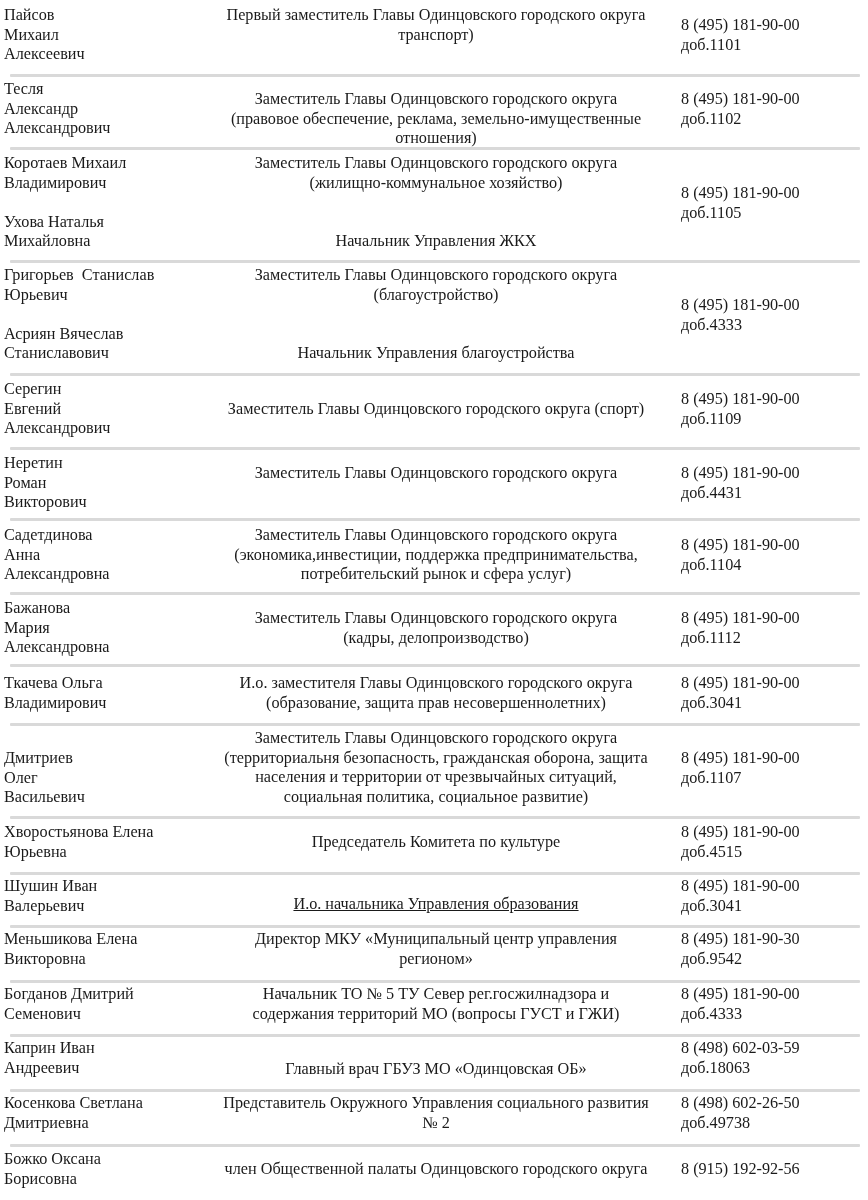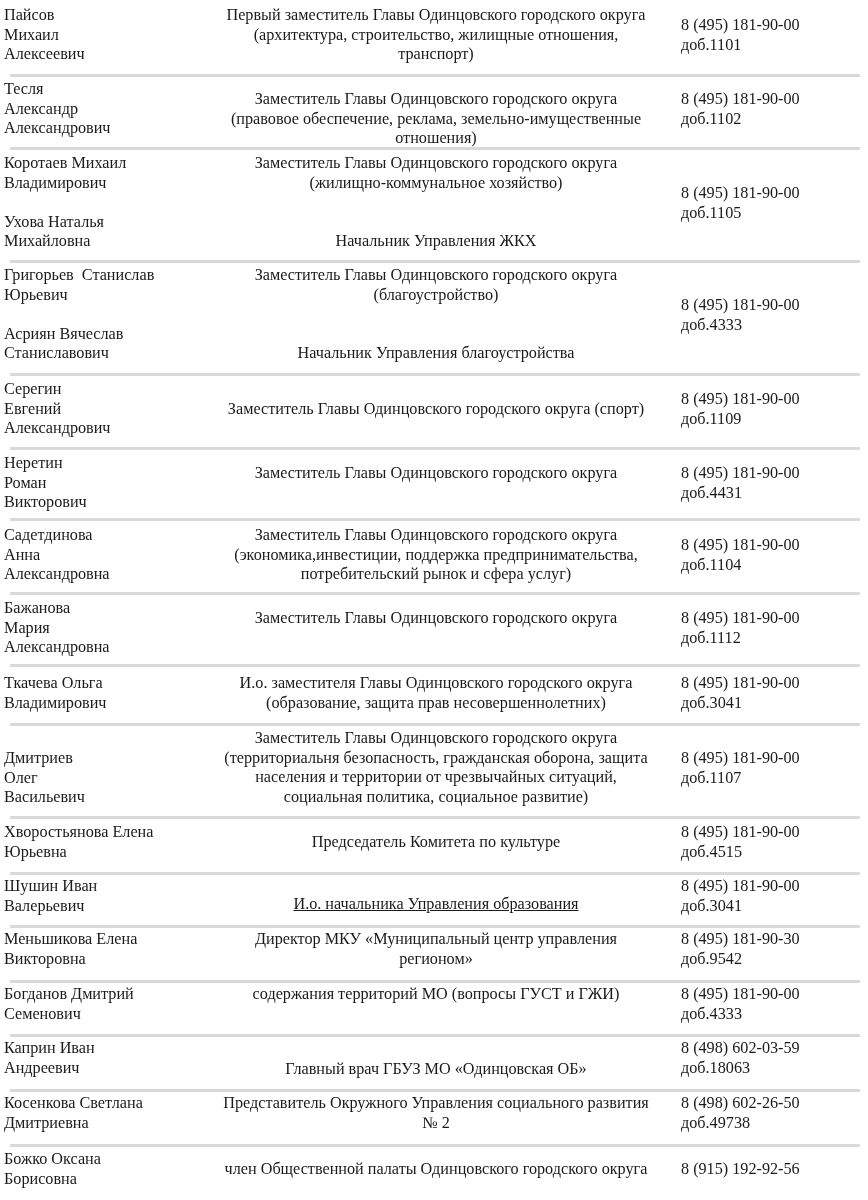--- a/index.html
+++ b/index.html
@@ -52,21 +52,20 @@
 
 <div id="contacts">
     <div class="row" style="top: 6px;">
       <div class="cell name" style="top: 0px;">
         <span class="line">Пайсов</span>
         <span class="line">Михаил</span>
         <span class="line">Алексеевич</span>
       </div>
       <div class="cell role" style="top: 0px;">
         <span class="line">Первый заместитель Главы Одинцовского городского округа</span>
-        <span class="line">(архитектура, строительство, жилищные отношения,</span>
         <span class="line">транспорт)</span>
       </div>
       <div class="cell phone" style="top: 10px;">
         <span class="line">8 (495) 181-90-00</span>
         <span class="line">доб.1101</span>
       </div>
     </div>
     <div class="row" style="top: 80px;">
       <div class="cell name" style="top: 0px;">
         <span class="line">Тесля</span>
@@ -168,20 +167,21 @@
       </div>
     </div>
     <div class="row" style="top: 599px;">
       <div class="cell name" style="top: 0px;">
         <span class="line">Бажанова</span>
         <span class="line">Мария</span>
         <span class="line">Александровна</span>
       </div>
       <div class="cell role" style="top: 10px;">
         <span class="line">Заместитель Главы Одинцовского городского округа</span>
+        <span class="line">(кадры, делопроизводство)</span>
       </div>
       <div class="cell phone" style="top: 10px;">
         <span class="line">8 (495) 181-90-00</span>
         <span class="line">доб.1112</span>
       </div>
     </div>
     <div class="row" style="top: 674px;">
       <div class="cell name" style="top: 0px;">
         <span class="line">Ткачева Ольга</span>
         <span class="line">Владимирович</span>
@@ -251,20 +251,21 @@
         <span class="line">8 (495) 181-90-30</span>
         <span class="line">доб.9542</span>
       </div>
     </div>
     <div class="row" style="top: 985px;">
       <div class="cell name" style="top: 0px;">
         <span class="line">Богданов Дмитрий</span>
         <span class="line">Семенович</span>
       </div>
       <div class="cell role" style="top: 0px;">
+        <span class="line">Начальник ТО № 5 ТУ Север рег.госжилнадзора и</span>
         <span class="line">содержания территорий МО (вопросы ГУСТ и ГЖИ)</span>
       </div>
       <div class="cell phone" style="top: 0px;">
         <span class="line">8 (495) 181-90-00</span>
         <span class="line">доб.4333</span>
       </div>
     </div>
     <div class="row" style="top: 1039px;">
       <div class="cell name" style="top: 0px;">
         <span class="line">Каприн Иван</span>

